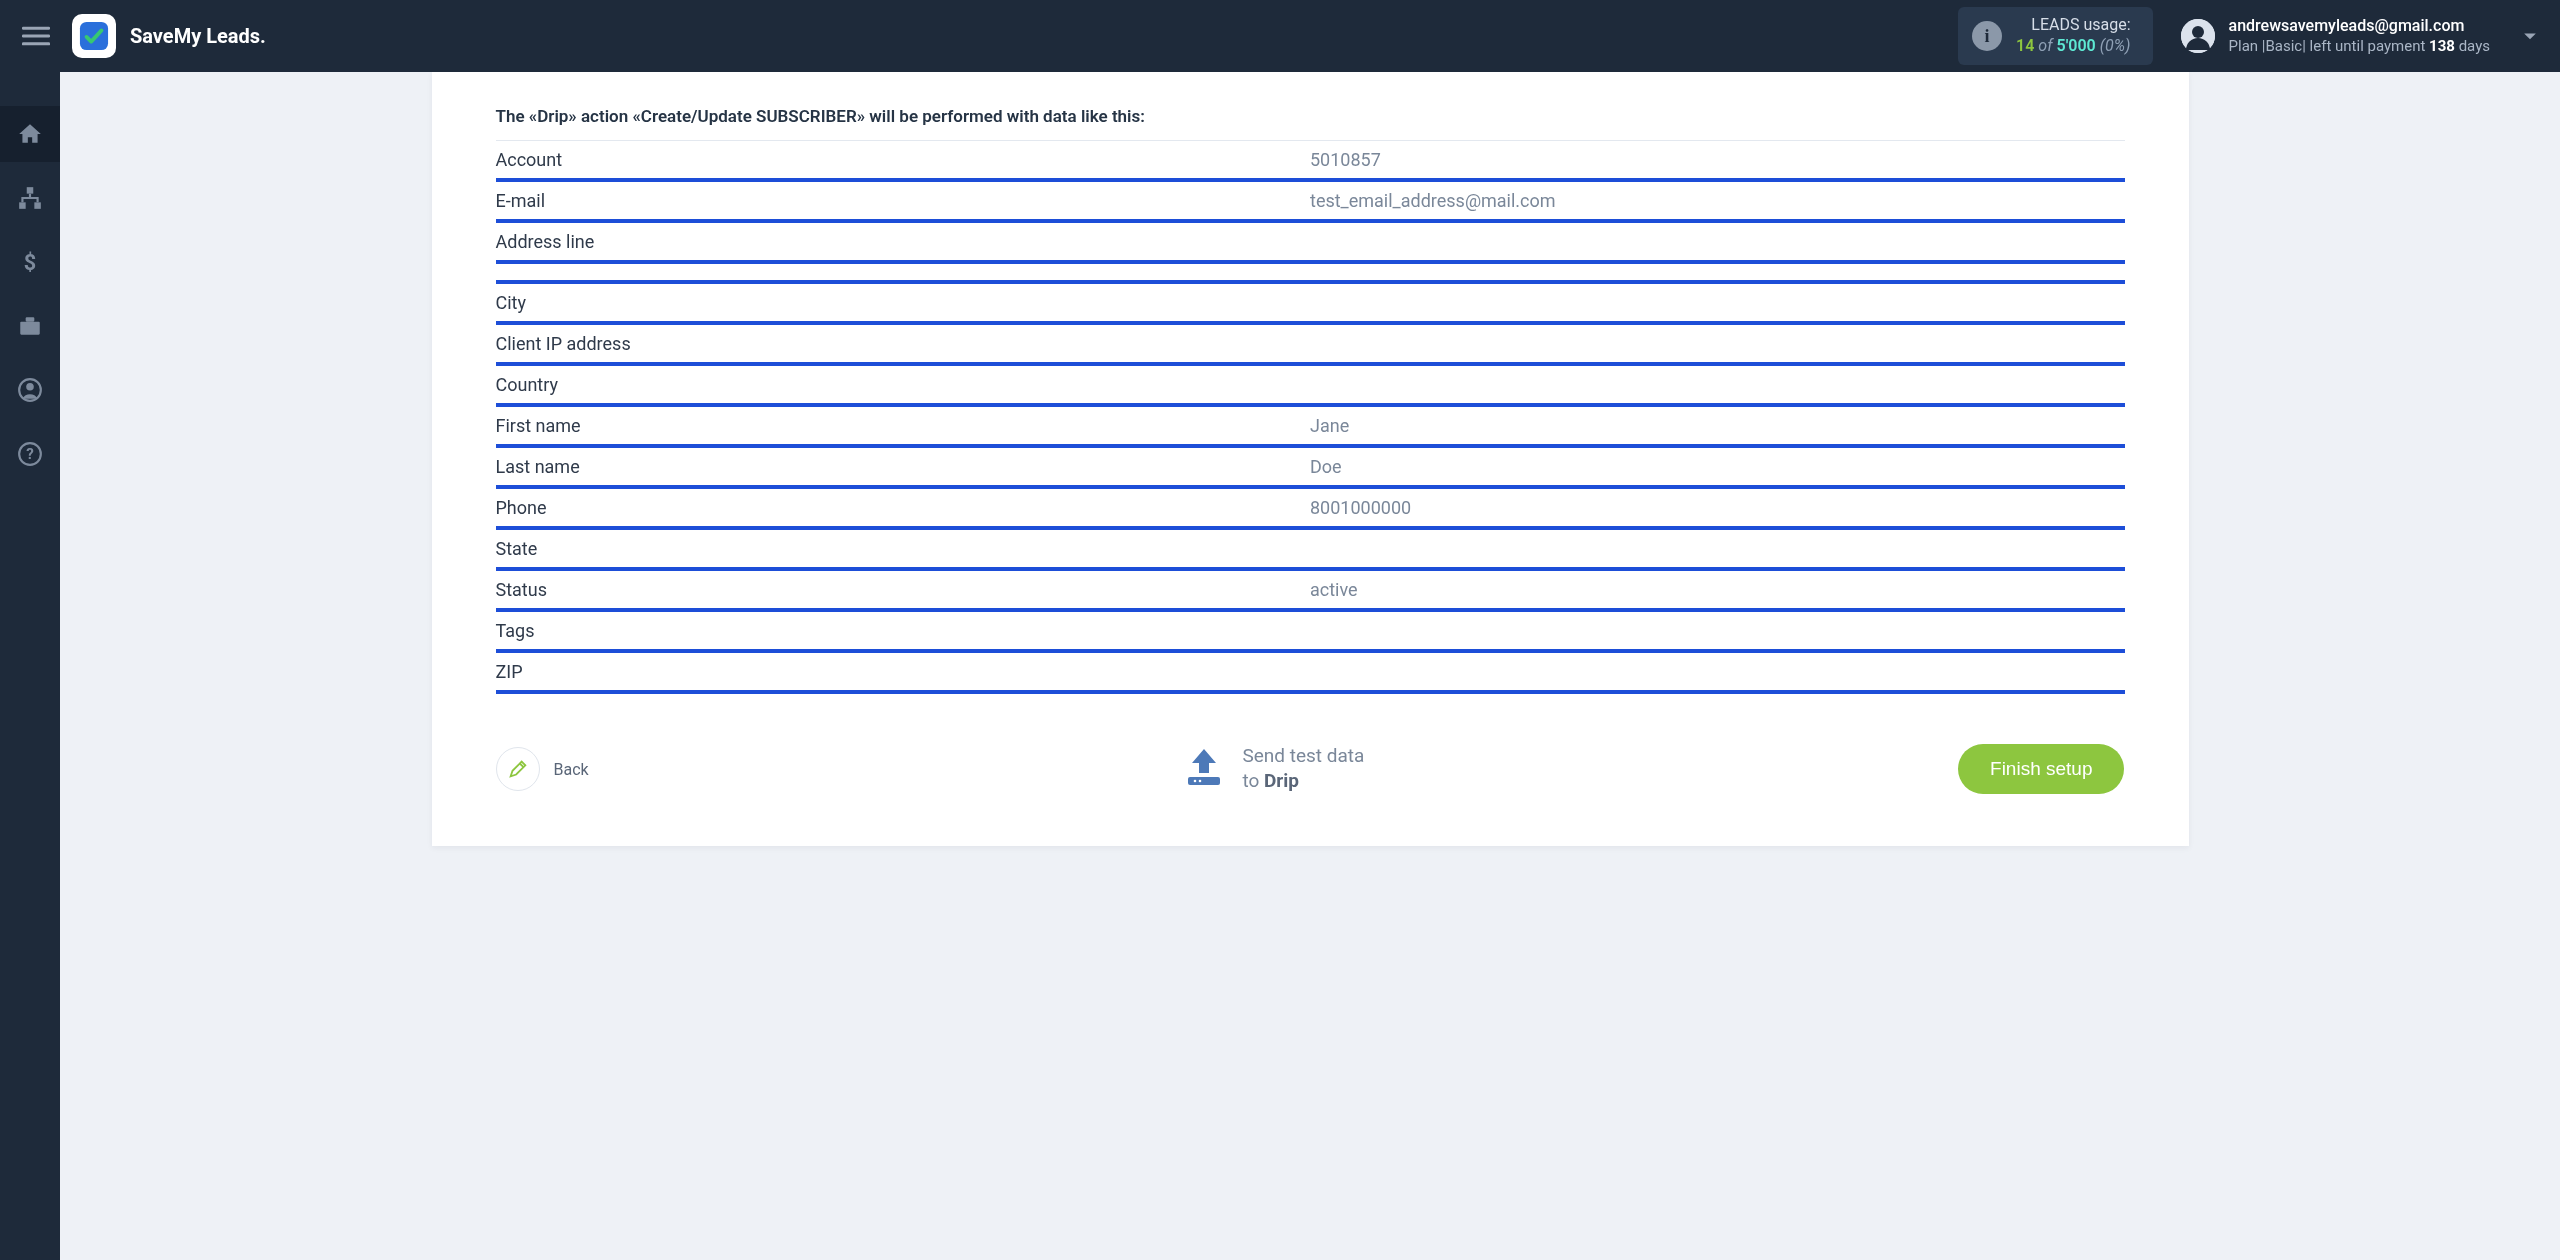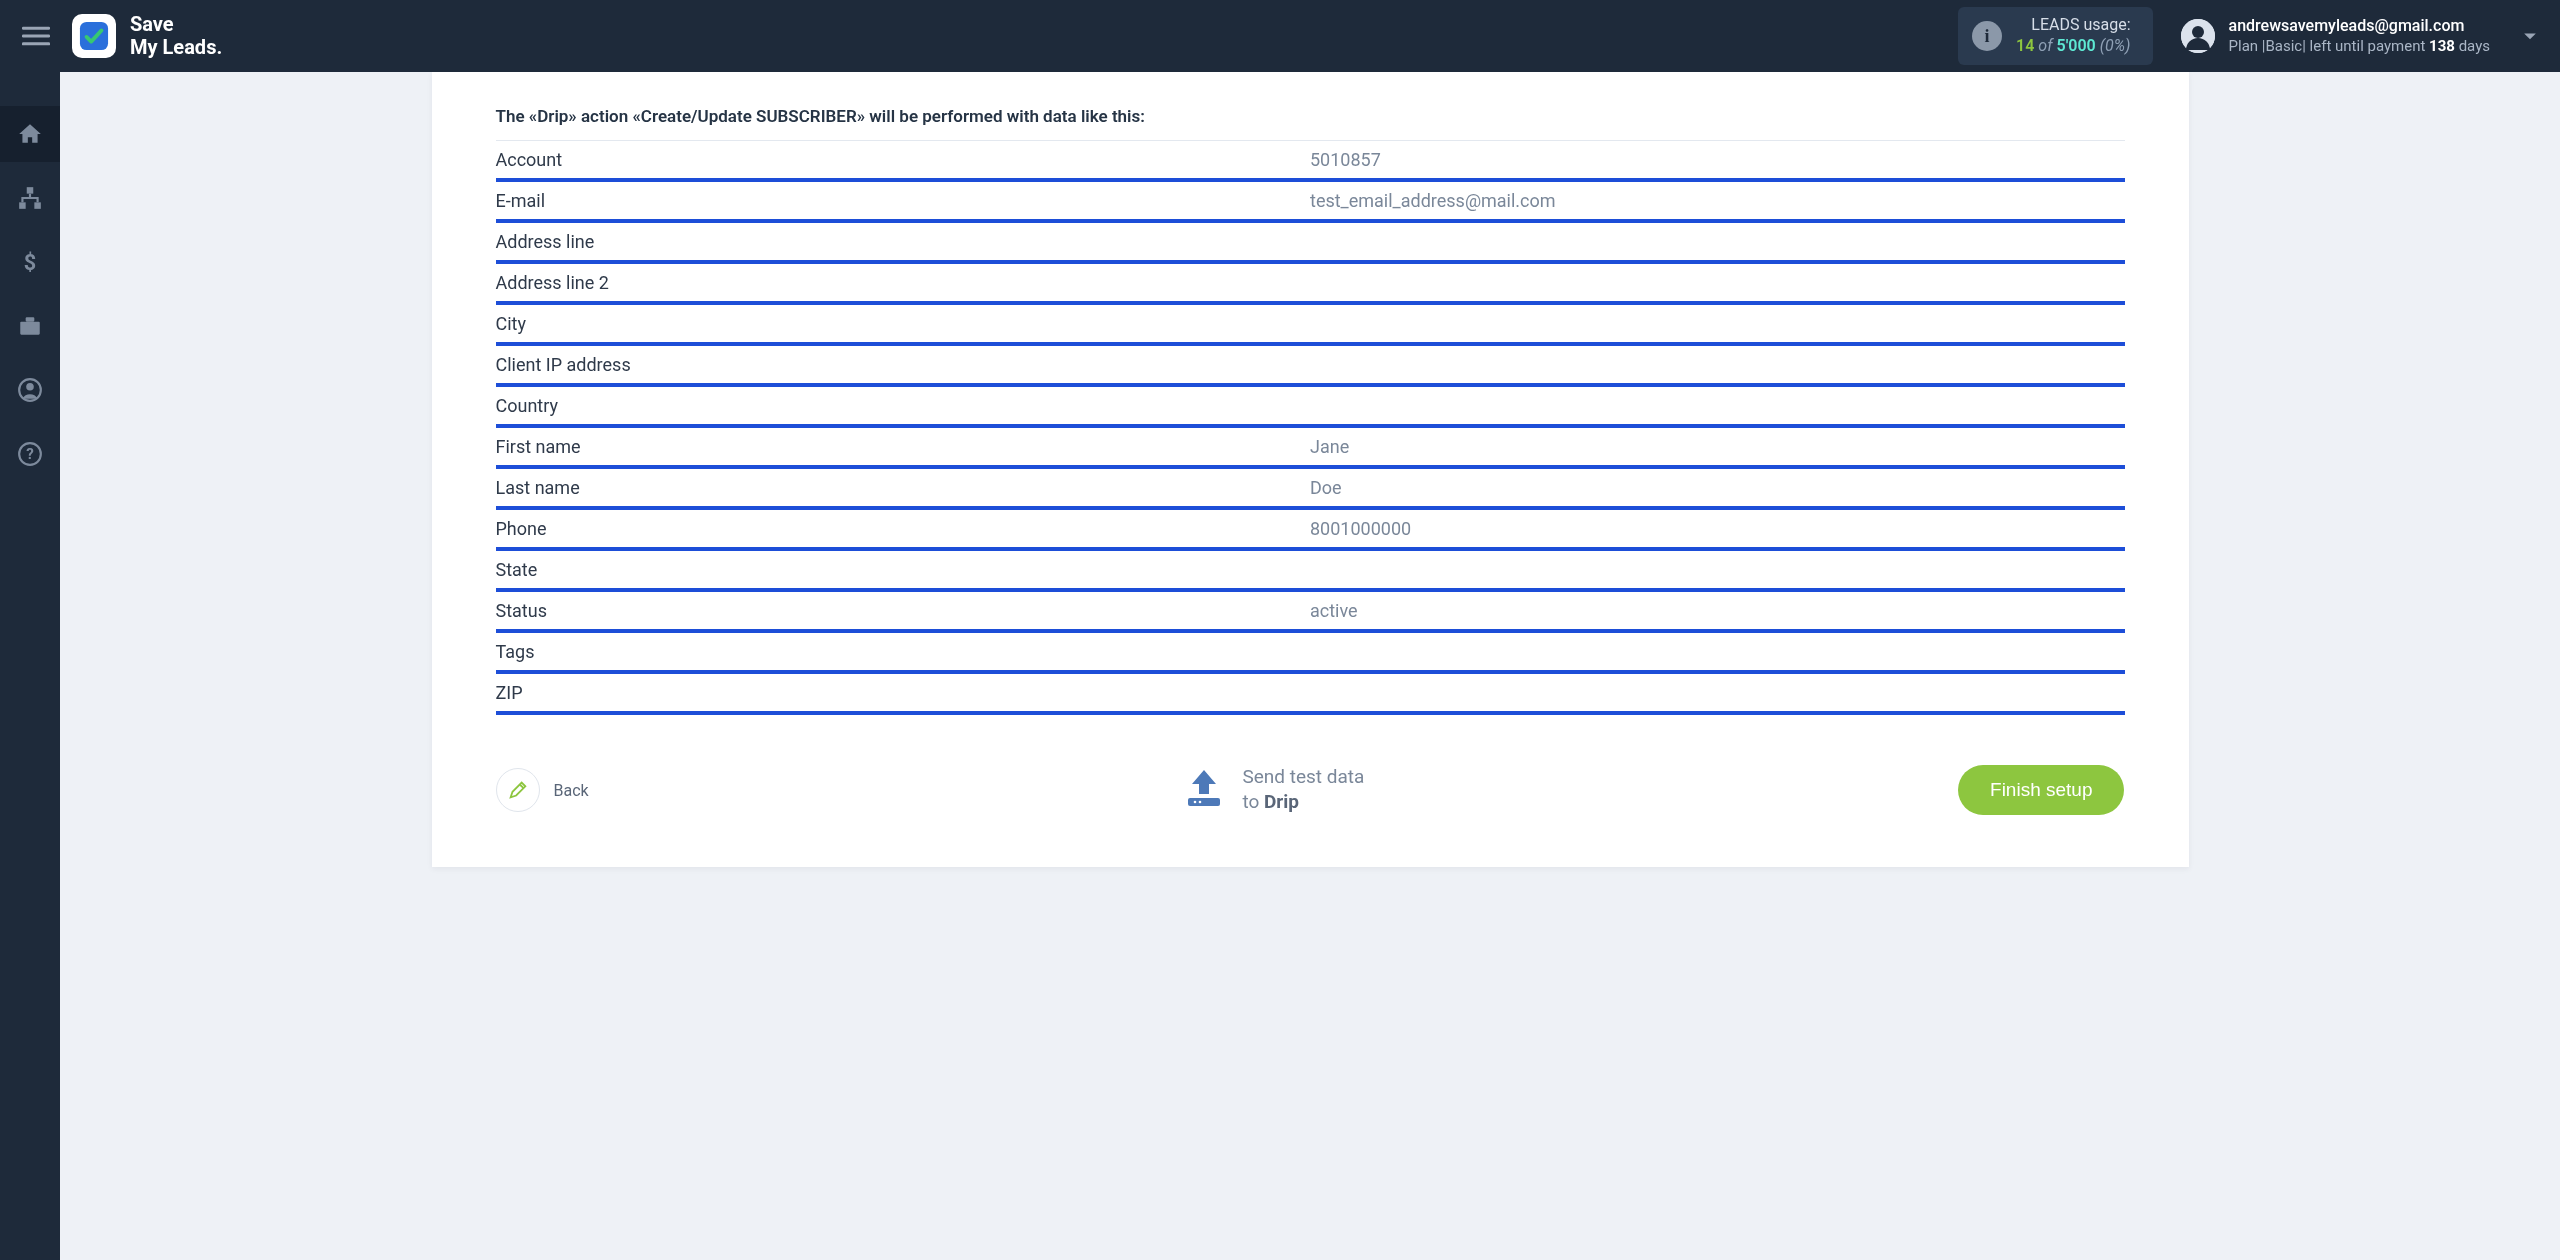--- a/index.html
+++ b/index.html
@@ -21,21 +21,21 @@
     cursor: pointer;
   }
   .hamburger svg { width: 28px; height: 28px; fill: #9aa5b5; }
   .logo-tile {
     width: 44px; height: 44px;
     background: #fff; border-radius: 10px;
     display: flex; align-items: center; justify-content: center;
     margin-right: 14px;
   }
   .logo-tile svg { width: 30px; height: 30px; }
-  .brand-text { display: flex; flex-direction: column; line-height: 1.15; font-weight: 700; font-size: 20px; }
+  .brand-text { display: flex; flex-direction: row; line-height: 1.15; font-weight: 700; font-size: 20px; }
   .brand-text span { display: block; }
 
   .topbar-spacer { flex: 1; }
 
   .usage-box {
     background: #2a3a4f;
     border-radius: 6px;
     padding: 8px 22px 8px 14px;
     display: flex; align-items: center; gap: 14px;
     margin-right: 28px;
@@ -257,21 +257,20 @@
         </div>
         <div class="data-row">
           <div class="label">E-mail</div>
           <div class="value">test_email_address@mail.com</div>
         </div>
         <div class="data-row">
           <div class="label">Address line</div>
           <div class="value"></div>
         </div>
         <div class="data-row">
-          <div class="label">Address line 2</div>
           <div class="value"></div>
         </div>
         <div class="data-row">
           <div class="label">City</div>
           <div class="value"></div>
         </div>
         <div class="data-row">
           <div class="label">Client IP address</div>
           <div class="value"></div>
         </div>

